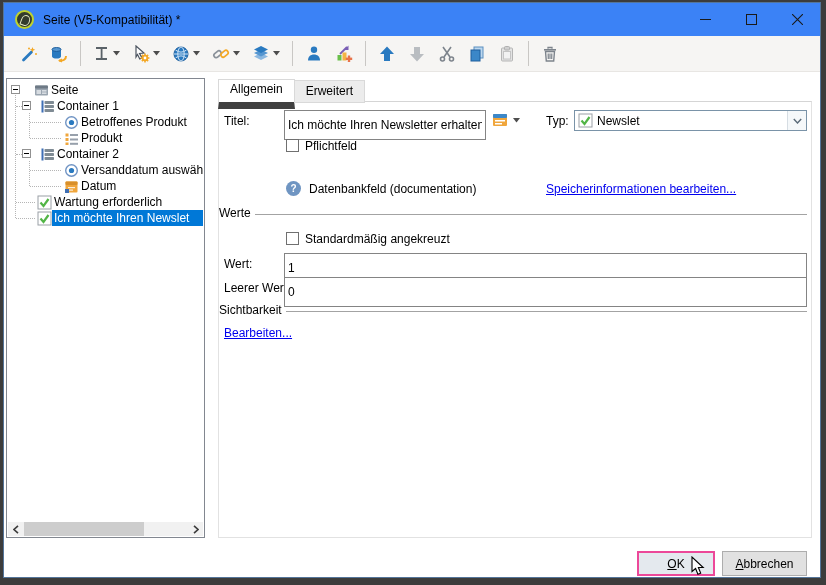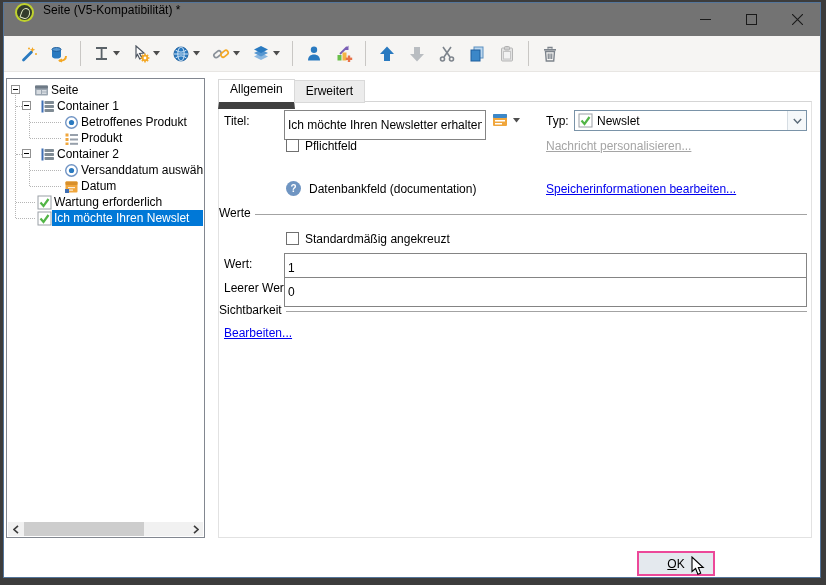--- a/index.html
+++ b/index.html
@@ -1,21 +1,21 @@
 <!DOCTYPE html>
 <html><head>
 <meta charset="utf-8">
 <style>
   html,body{margin:0;padding:0}
   body{width:826px;height:585px;background:#3c3c3c;position:relative;overflow:hidden;
        font-family:"Liberation Sans",sans-serif;font-size:12px;color:#000}
   .dialog{position:absolute;left:3px;top:2px;width:818px;height:576px;background:#fff;
           border:1px solid #54759a;box-sizing:border-box}
   
-  .titlebar{position:absolute;left:0;top:0;right:0;height:33px;background:#737373;display:flex;}
+  .titlebar{position:absolute;left:0;top:0;right:0;height:33px;background:#3b82f6;display:flex;align-items:center}
   .appicon{width:19px;height:19px;margin-left:11px;border-radius:50%;background:#333c2c;
            border:2px solid #bfd22e;box-sizing:border-box;position:relative;flex:0 0 auto}
   .appicon::after{content:"";position:absolute;left:4px;top:3px;width:7px;height:9px;
            border:1.5px solid #dfe8c0;border-radius:50% 50% 50% 0;transform:rotate(20deg)}
   .wtitle{margin-left:9px;white-space:nowrap}
   .winbtns{margin-left:auto;display:flex;height:100%}
   .winbtn{width:46px;height:100%;display:flex;align-items:center;justify-content:center}
   
   .toolbar{position:absolute;left:0;top:33px;right:0;height:36px;background:#f6f5f3;
            border-bottom:1px solid #e8e6e3;display:flex;align-items:center;padding-left:10px;box-sizing:border-box}
@@ -403,21 +403,20 @@
         <span class="ctext">Newslet</span>
         <span class="cbtn">
           <svg width="9" height="6">
               <path d="M.8 1l3.7 4L8.2 1" fill="none" stroke="#5a6a78" stroke-width="1.4"></path>
             </svg>
         </span>
       </div>
 
       <span class="wincheck" style="left:67px;top:37px"></span>
       <span class="flabel" style="left:86px;top:37px">Pflichtfeld</span>
-      <span class="link disabled" style="left:327px;top:37px">Nachricht personalisieren...</span>
 
 
       <span class="qicon" style="left:67px;top:79px">?</span>
       <span class="flabel" style="left:90px;top:80px">Datenbankfeld (documentation)</span>
       <span class="link" style="left:327px;top:80px">Speicherinformationen bearbeiten...</span>
 
       <div class="group" style="top:104px">
         <span>Werte</span>
           <i class="rule"></i>
       </div>
@@ -436,18 +435,21 @@
           <i class="rule"></i>
       </div>
 
       <span class="link" style="left:5px;top:224px">Bearbeiten...</span>
     </div>
   </div>
 
   <div class="btn default" style="left:633px;top:548px;width:78px">
     <span>OK</span>
   </div>
+  <div class="btn" style="left:718px;top:548px;width:85px">
+    <span>Abbrechen</span>
+  </div>
 
   <svg class="cursor" style="left:687px;top:553px" width="14" height="21" viewBox="0 0 14 21">
     <path d="M1 1v14.5l3.6-3 2.3 5.8 2.8-1.1-2.3-5.7h4.8z" fill="#fff" stroke="#000" stroke-width="1.1"></path>
   </svg>
 
 </div>
 
 </body></html>

